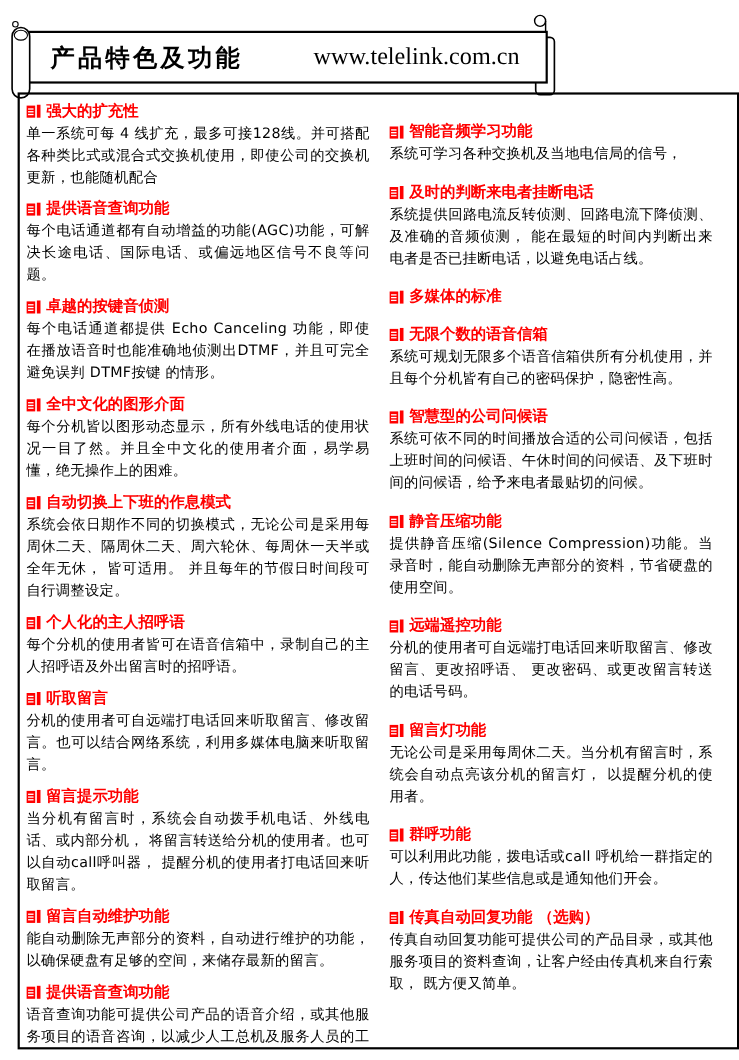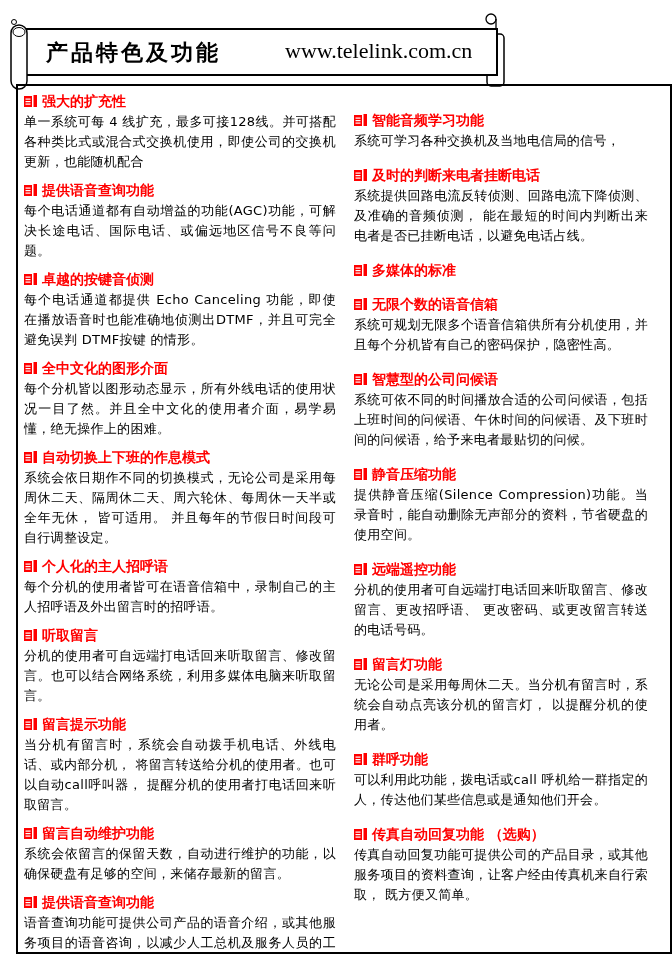--- a/index.html
+++ b/index.html
@@ -203,21 +203,21 @@
         <svg width="13" height="13" viewBox="0 0 13 13">
           <rect x="0" y="1" width="8" height="11" fill="#ff0000"></rect>
           <rect x="1.5" y="3.5" width="5" height="1.2" fill="#ffffff"></rect>
           <rect x="1.5" y="6" width="5" height="1.2" fill="#ffffff"></rect>
           <rect x="1.5" y="8.5" width="5" height="1.2" fill="#ffffff"></rect>
           <rect x="9.5" y="0" width="3.5" height="12" fill="#ff0000"></rect>
         </svg>
       </span>
       <span class="title-text">留言自动维护功能</span>
     </h3>
-    <p class="item-body">系统会依留言的保留天数，自动进行维护的功能，以确保硬盘有足够的空间，来储存最新的留言。</p>
+    <p class="item-body">能自动删除无声部分的资料，自动进行维护的功能，以确保硬盘有足够的空间，来储存最新的留言。</p>
   </section>
 
   <section class="item">
     <h3 class="item-title">
       <span class="icon">
         <svg width="13" height="13" viewBox="0 0 13 13">
           <rect x="0" y="1" width="8" height="11" fill="#ff0000"></rect>
           <rect x="1.5" y="3.5" width="5" height="1.2" fill="#ffffff"></rect>
           <rect x="1.5" y="6" width="5" height="1.2" fill="#ffffff"></rect>
           <rect x="1.5" y="8.5" width="5" height="1.2" fill="#ffffff"></rect>

